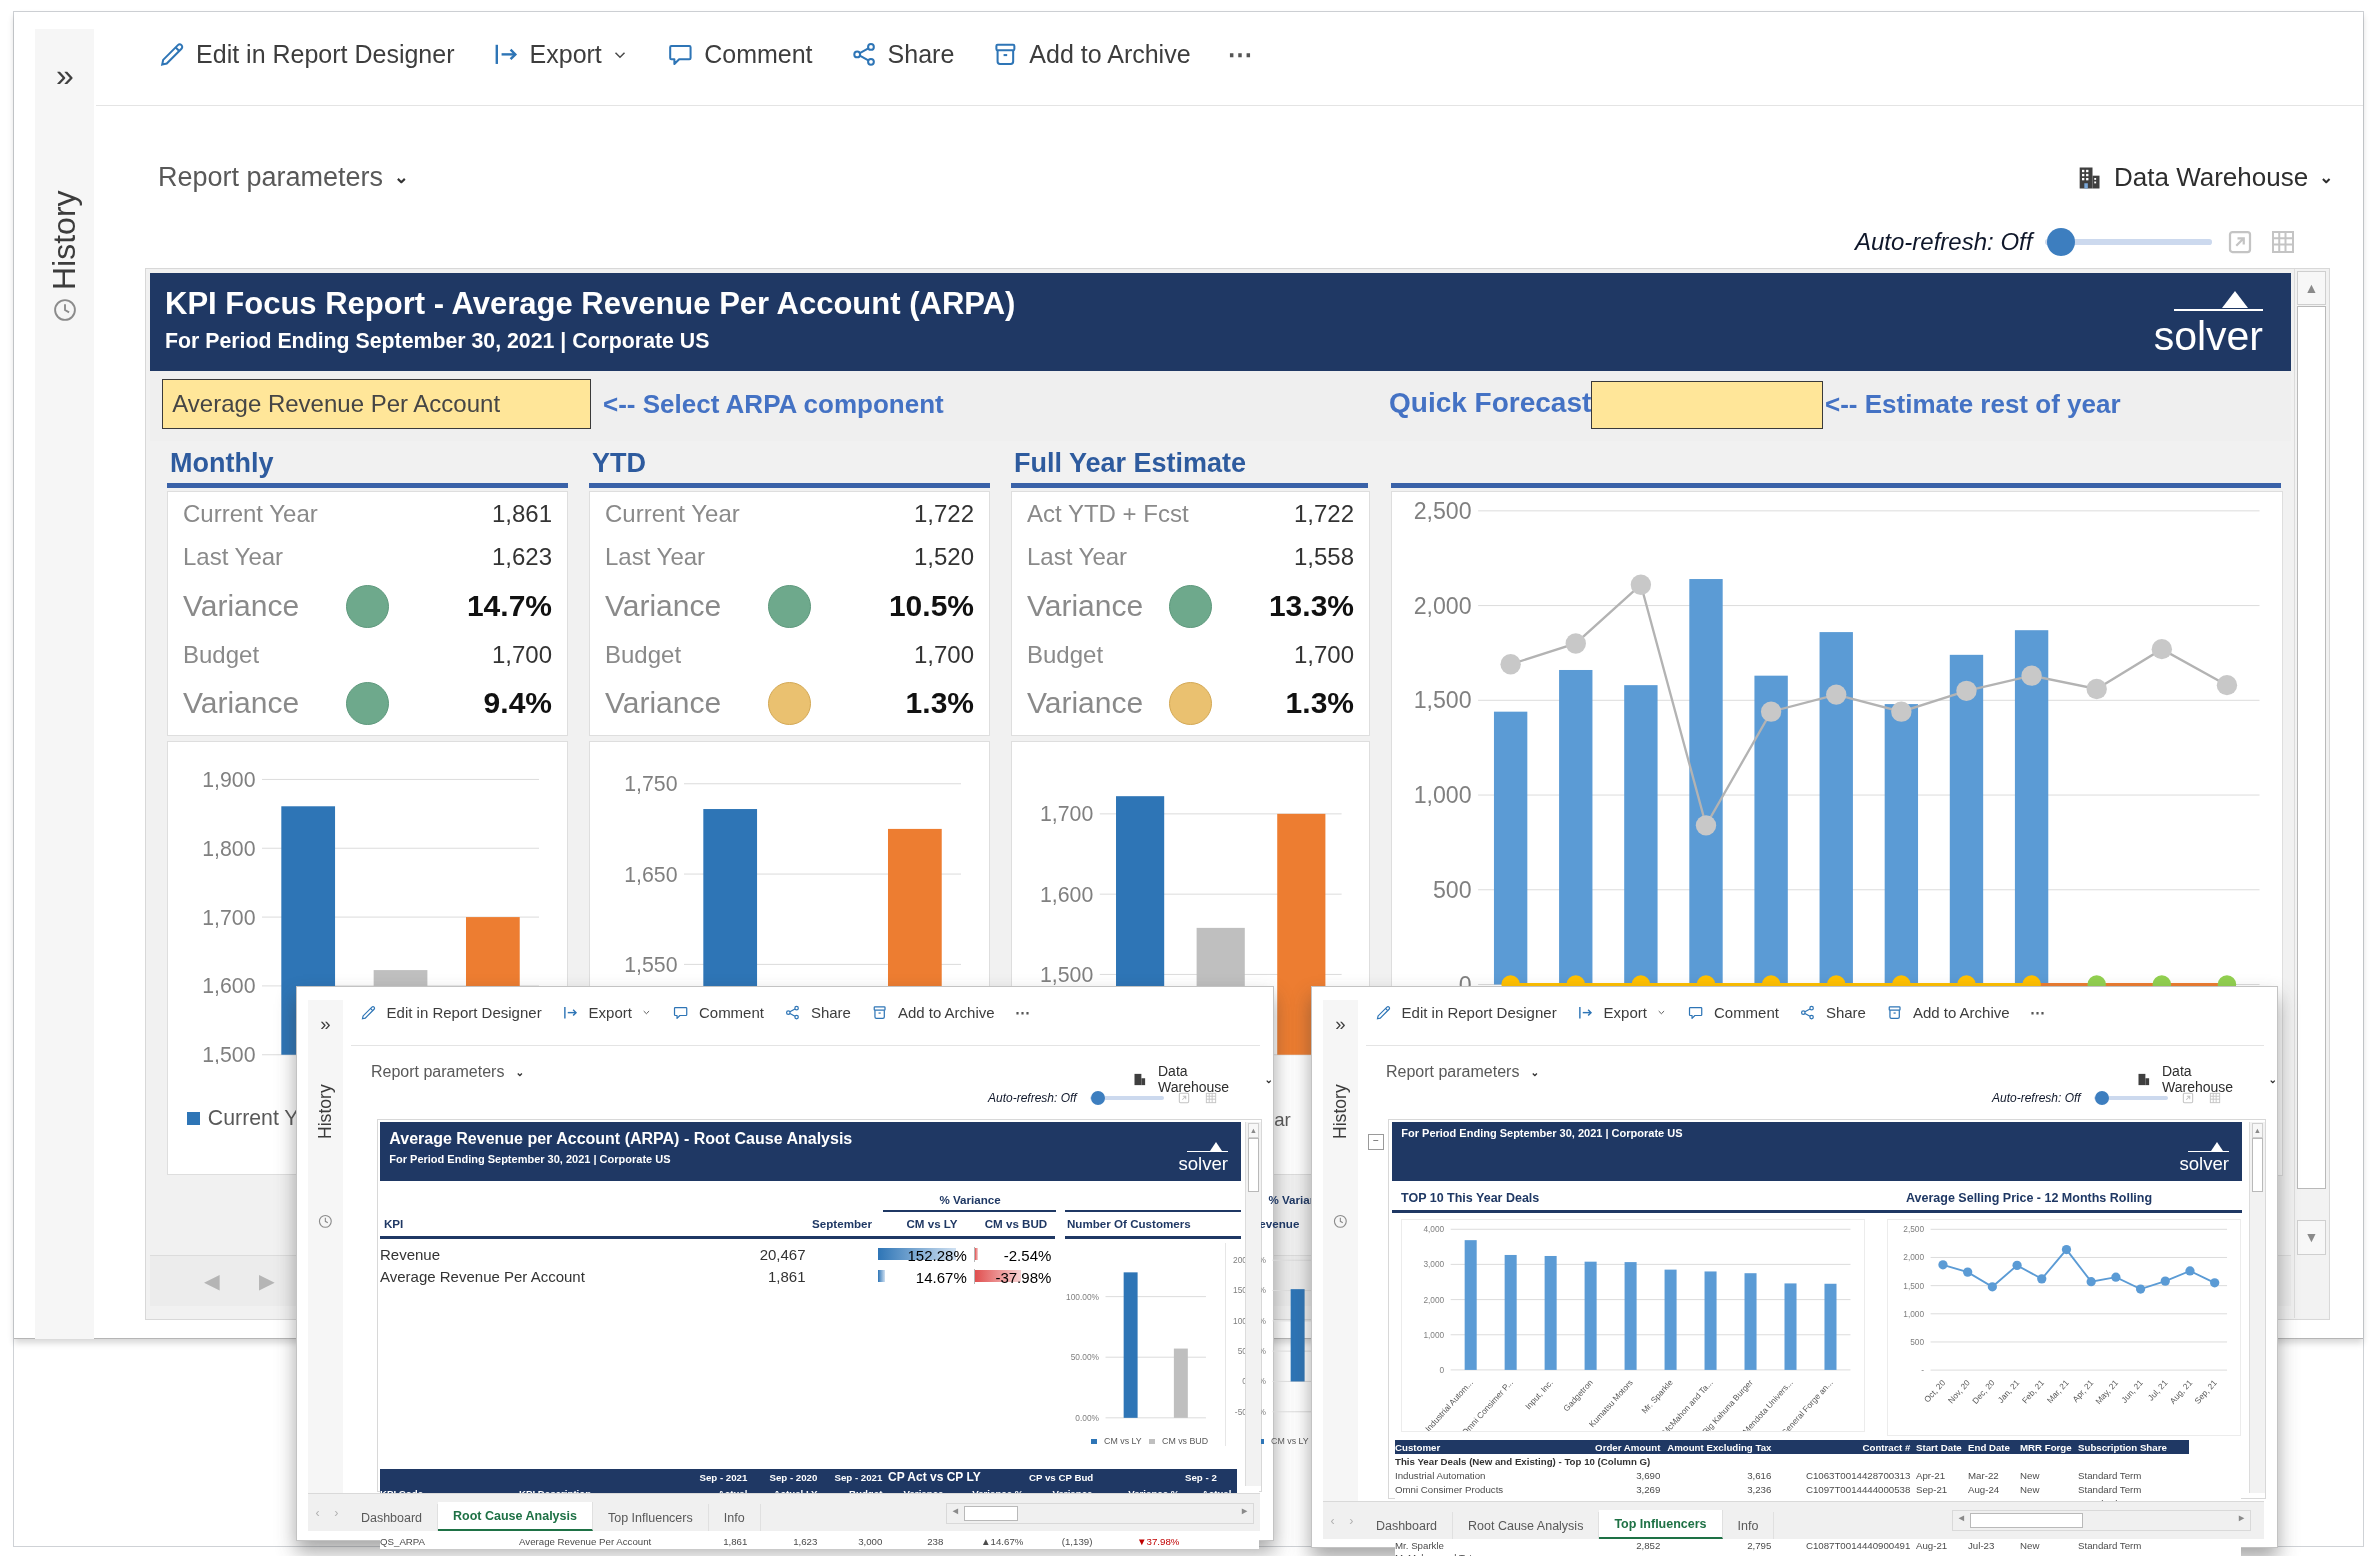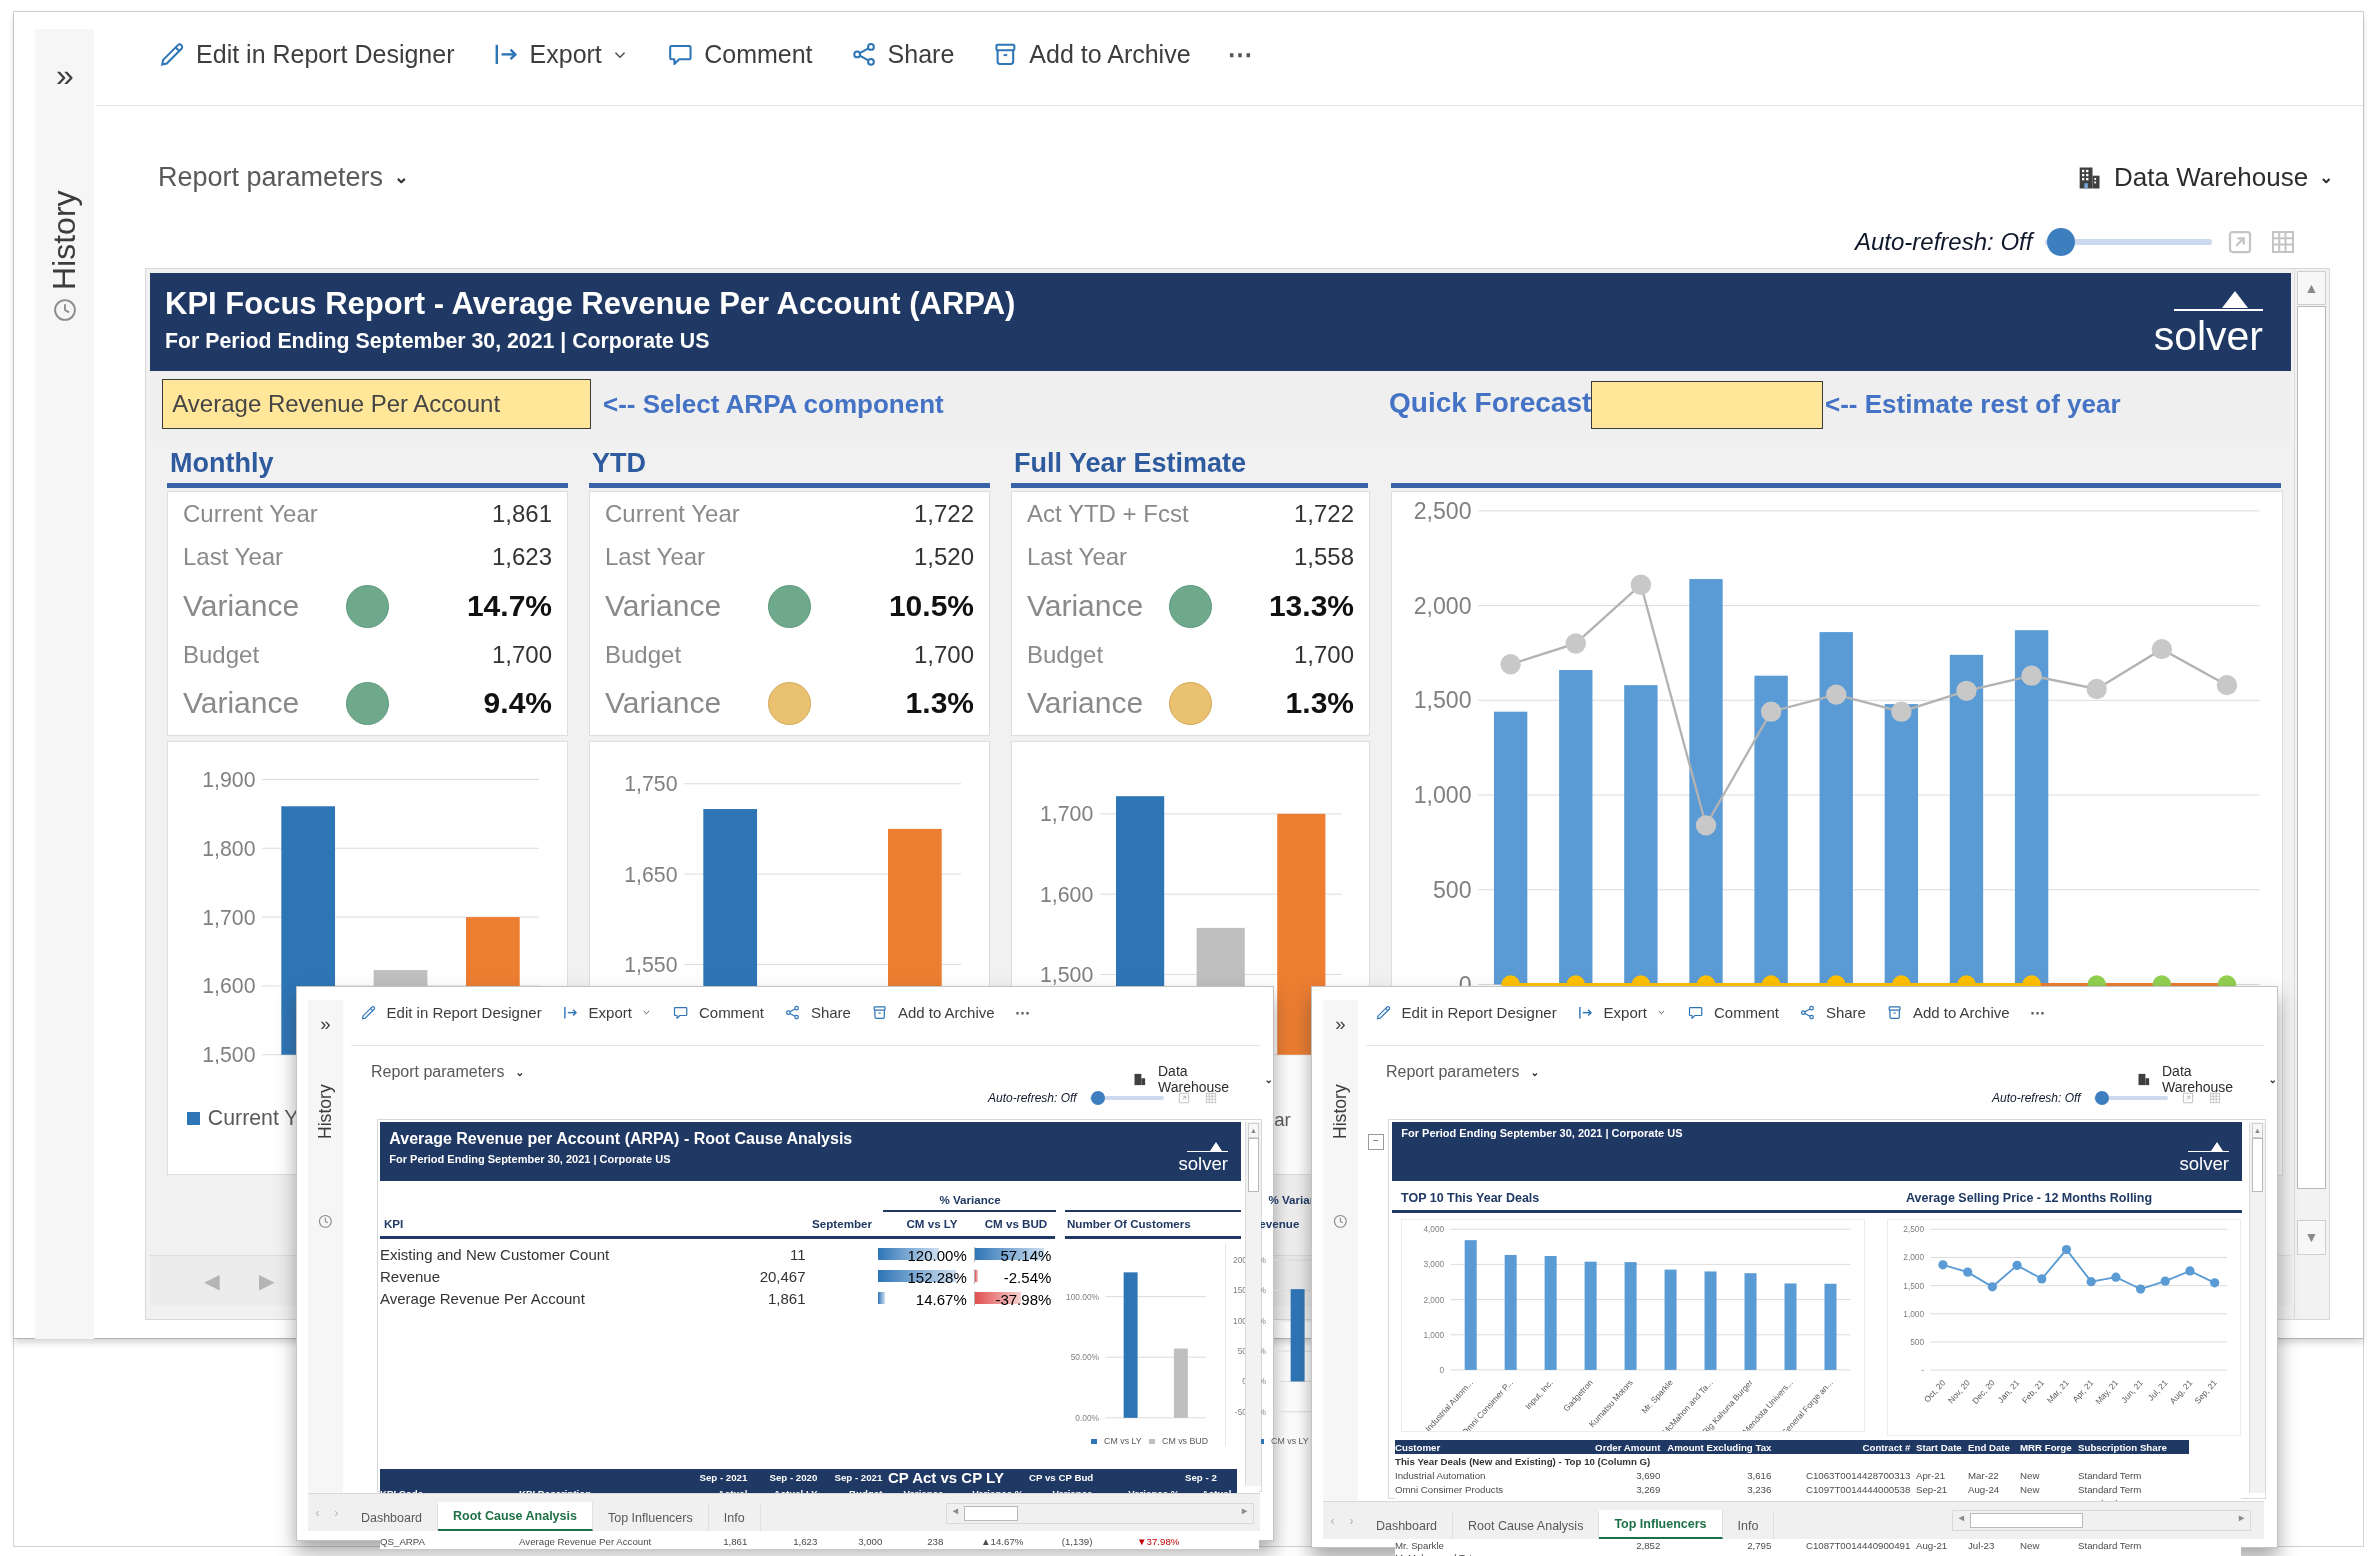--- a/index.html
+++ b/index.html
@@ -621,32 +621,20 @@
     <div class="sect" style="position:absolute;left:594px;top:230px;width:82px;text-align:center;font-size:11.6px;">CM vs LY</div>
     <div class="sect" style="position:absolute;left:679px;top:230px;width:80px;text-align:center;font-size:11.6px;">CM vs BUD</div>
     <div class="sect" style="position:absolute;left:770px;top:230px;font-size:11.6px;">Number Of Customers</div>
     <div class="sect" style="position:absolute;left:954px;top:230px;font-size:11.6px;">Revenue</div>
     <div class="sect" style="position:absolute;left:1130px;top:230px;font-size:11.6px;">ARPA</div>
     <div style="position:absolute;left:83px;top:249px;width:675px;height:2.8px;background:#1f3864;"></div>
     <div style="position:absolute;left:768px;top:249px;width:176px;height:2.8px;background:#1f3864;"></div>
 
     <div id="rca-kpi-rows" style="position:absolute;left:83px;top:256px;width:675px;">
           <div style="display: flex; align-items: center; height: 22px;">
-            <span style="width:278px;color:#333;">Existing and New Customer Count</span>
-            <span style="width:148px;text-align:right;color:#333;">11</span>
-            <span class="hbarwrap" style="width:93px;margin-left:72px;">
-              <span class="hbar pos" style="width:61px;"></span>
-              <span class="hval">120.00%</span>
-            </span>
-            <span class="hbarwrap" style="width:80px;margin-left:3.7px;border-left:0.9px solid #b5b5b5;">
-              <span class="hbar pos" style="width:69px;"></span>
-              <span class="hval">57.14%</span>
-            </span>
-          </div>
-          <div style="display: flex; align-items: center; height: 22px;">
             <span style="width:278px;color:#333;">Revenue</span>
             <span style="width:148px;text-align:right;color:#333;">20,467</span>
             <span class="hbarwrap" style="width:93px;margin-left:72px;">
               <span class="hbar pos" style="width:78px;"></span>
               <span class="hval">152.28%</span>
             </span>
             <span class="hbarwrap" style="width:80px;margin-left:3.7px;border-left:0.9px solid #b5b5b5;">
               <span class="hbar neg" style="width:3.1px;"></span>
               <span class="hval">-2.54%</span>
             </span>
@@ -746,21 +734,21 @@
           </div>
     </div>
 
     <div id="rca-detail" style="position:absolute;left:83px;top:482px;width:879px;font-size:9.7px;">
           <div class="dgrid" style="grid-template-columns: 139px 169px 65px 70px 65px 61px 80px 69px 87px 52px;">
             <div class="h" style="height: 16px; font-size: 9.7px;"></div>
             <div class="h" style="height: 16px; font-size: 9.7px;"></div>
             <div class="h num" style="height: 16px; font-size: 9.7px;">Sep - 2021</div>
             <div class="h num" style="height: 16px; font-size: 9.7px;">Sep - 2020</div>
             <div class="h num" style="height: 16px; font-size: 9.7px;">Sep - 2021</div>
-            <div class="h" style="grid-column: span 2; height: 16px; font-size: 15px;">CP Act vs CP LY</div>
+            <div class="h" style="grid-column: span 2; height: 16px; font-size: 12px;">CP Act vs CP LY</div>
             <div class="h" style="grid-column: span 2; height: 16px; font-size: 9.7px;">CP vs CP Bud</div>
             <div class="h" style="height: 16px; font-size: 9.7px;">Sep - 2</div>
             <div class="h" style="height: 16px; font-size: 9.7px;">KPI Code</div>
             <div class="h" style="height: 16px; font-size: 9.7px;">KPI Description</div>
             <div class="h num" style="height: 16px; font-size: 9.7px;">Actual</div>
             <div class="h num" style="height: 16px; font-size: 9.7px;">Actual LY</div>
             <div class="h num" style="height: 16px; font-size: 9.7px;">Budget</div>
             <div class="h num" style="height: 16px; font-size: 9.7px;">Variance</div>
             <div class="h num" style="height: 16px; font-size: 9.7px;">Variance %</div>
             <div class="h num" style="height: 16px; font-size: 9.7px;">Variance</div>

